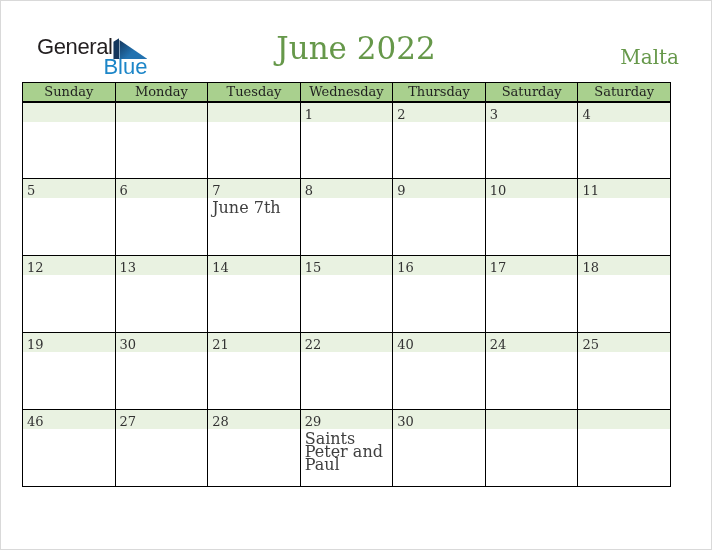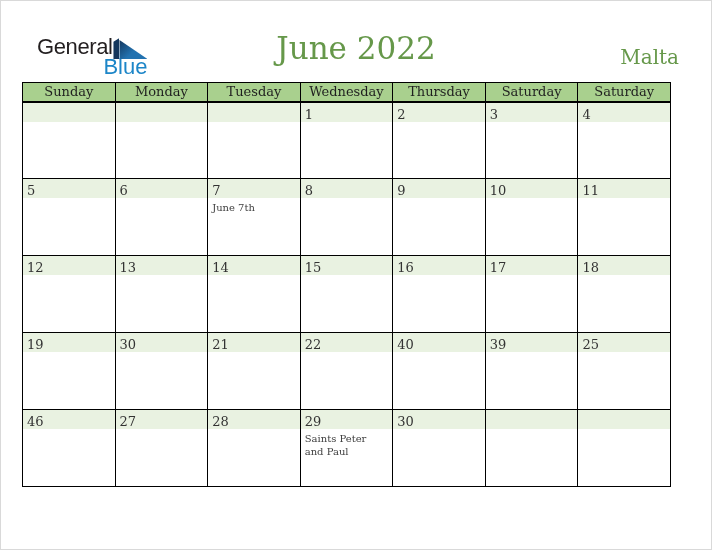--- a/index.html
+++ b/index.html
@@ -88,21 +88,21 @@
   }
   .band{
     height:19px;
     background:var(--date-band-green);
     padding:1px 0 0 4px;
   }
   .num{
     font-size:13px;color:#333;line-height:17px;
   }
   .event{
-    font-size:10px;color:#3f3f3f;line-height:13px;
+    font-size:16px;color:#3f3f3f;line-height:13px;
     padding:3px 6px 0 4px;
   }
 </style>
 </head>
 <body>
 
 <div class="logo">
   <div class="logo-row">
     <span class="logo-general">General</span>
     <span class="logo-flag"></span>
@@ -207,21 +207,21 @@
         <td>
           <div class="band"><span class="num">21</span></div>
         </td>
         <td>
           <div class="band"><span class="num">22</span></div>
         </td>
         <td>
           <div class="band"><span class="num">40</span></div>
         </td>
         <td>
-          <div class="band"><span class="num">39</span></div>
+          <div class="band"><span class="num">24</span></div>
         </td>
         <td>
           <div class="band"><span class="num">25</span></div>
         </td>
       </tr>
       <tr>
         <td>
           <div class="band"><span class="num">46</span></div>
         </td>
         <td>

